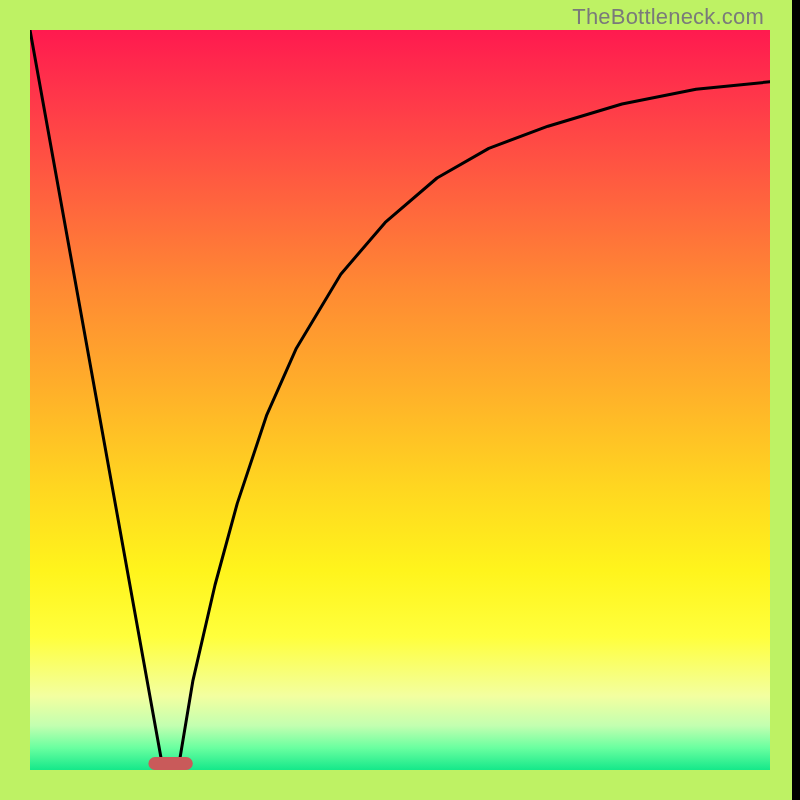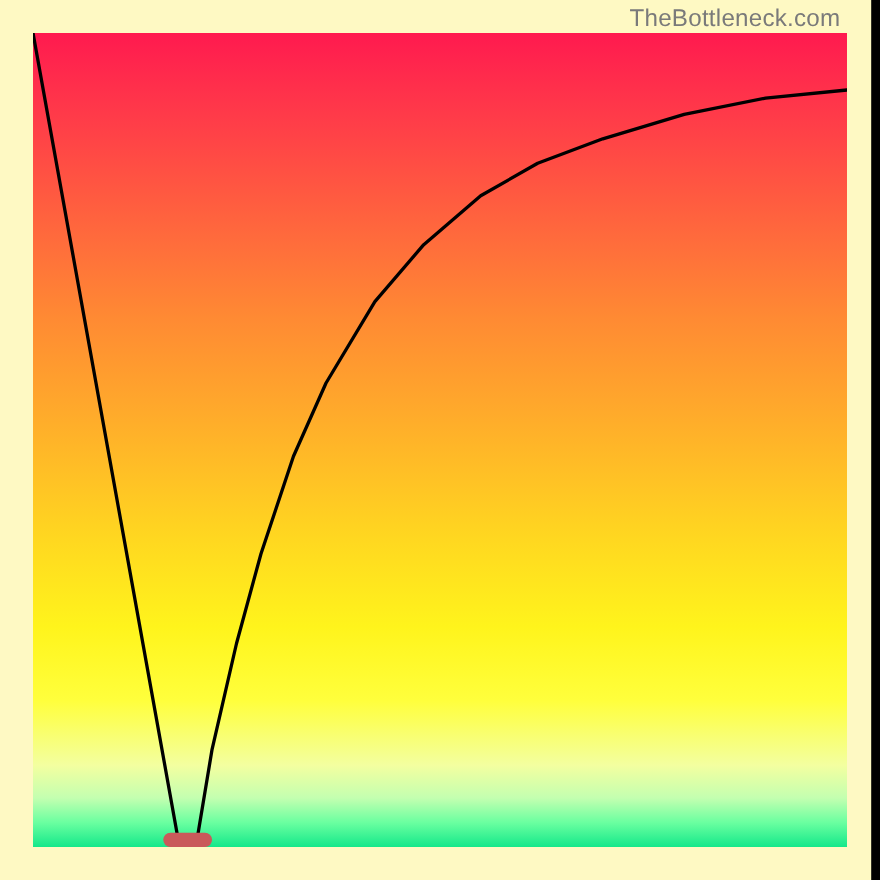--- a/index.html
+++ b/index.html
@@ -8,21 +8,21 @@
     width: 800px;
     height: 800px;
     overflow: hidden;
     background: #000;
     font-family: Arial, Helvetica, sans-serif;
   }
   .frame {
     position: relative;
     width: 792px;
     height: 800px;
-    background: #fef9c3;
+    background: #bef264;
   }
   .plot-area {
     position: absolute;
     left: 30px;
     top: 30px;
     width: 740px;
     height: 740px;
     background: linear-gradient(
       to bottom,
       #ff1a4f 0%,

